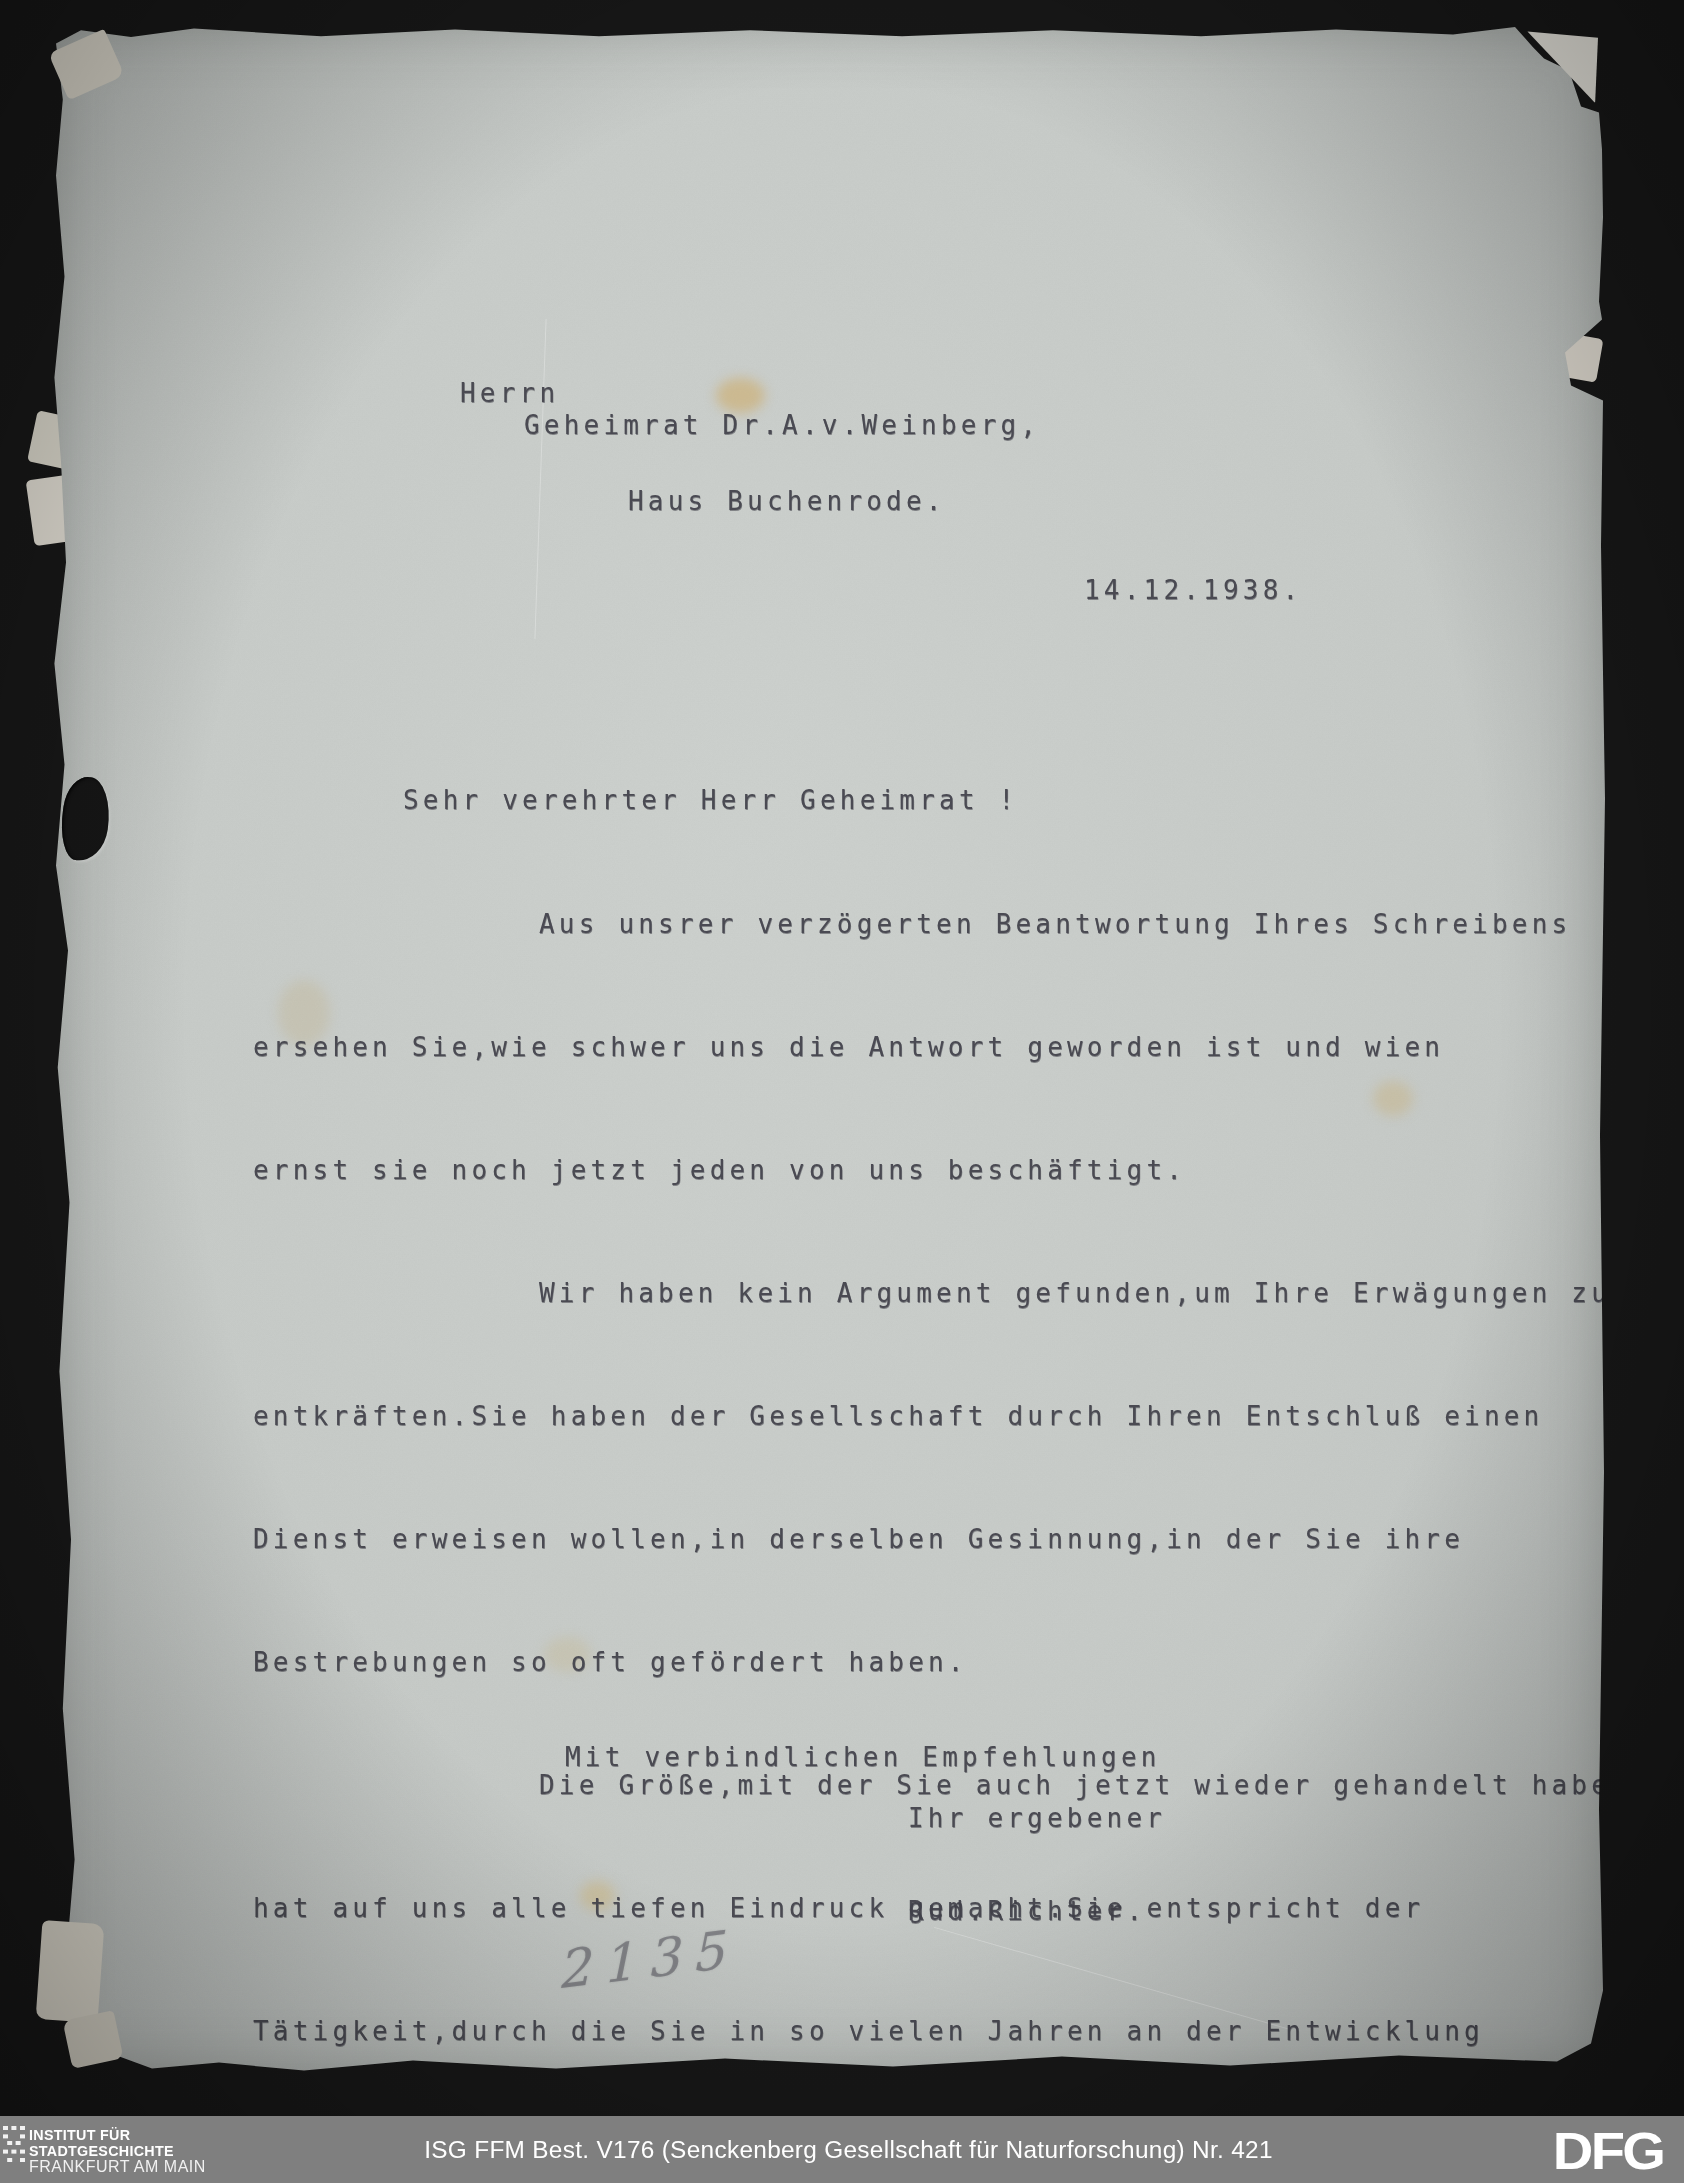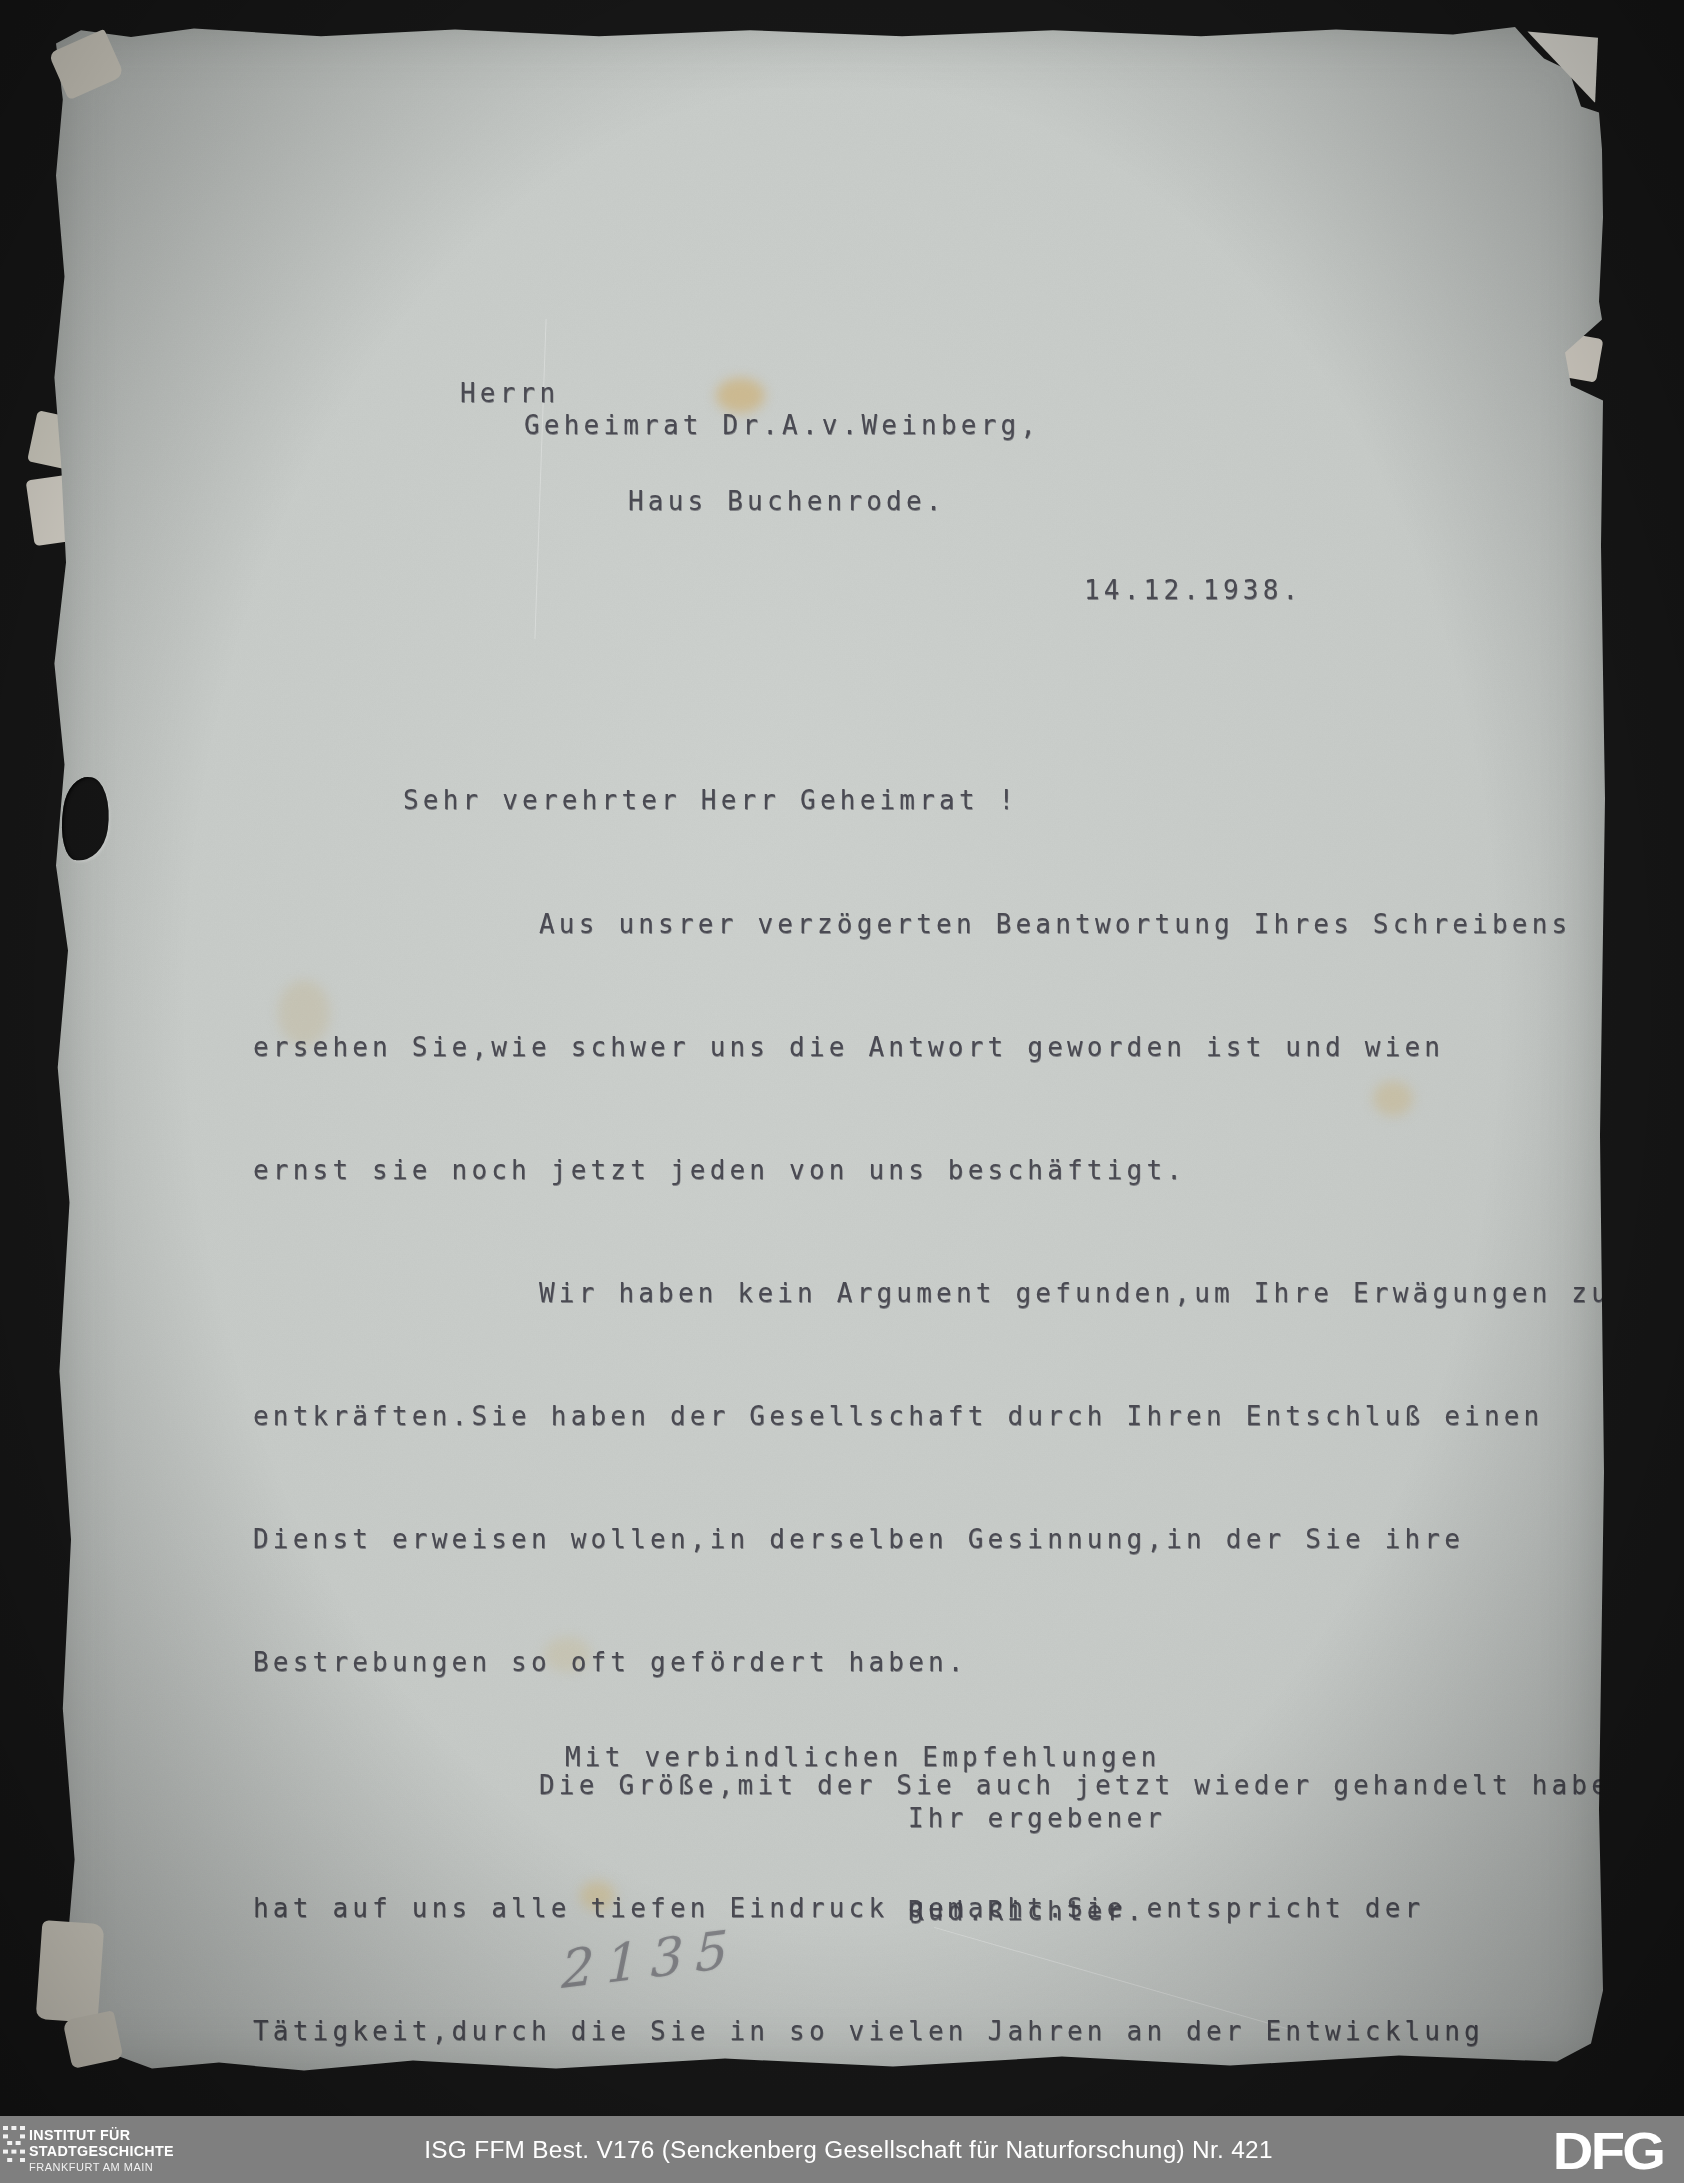--- a/index.html
+++ b/index.html
@@ -72,21 +72,21 @@
     font-family:"Liberation Sans", sans-serif;color:#ffffff;
   }
   .isg-logo{
     position:absolute;left:3.4px;top:10px;width:4.2px;height:4.2px;background:#fff;
     box-shadow:8.4px 0 #fff,17px 0 #fff,0 8.4px #fff,17px 8.4px #fff,4.2px 15px #fff,
       12.6px 15px #fff,0 23.6px #fff,8.4px 23.6px #fff,17px 23.6px #fff,4.2px 32px #fff,17px 32px #fff;
     opacity:.9;
   }
   .inst{position:absolute;left:29px;top:11px;line-height:16px;}
   .inst .l1,.inst .l2{font-weight:bold;font-size:14.3px;letter-spacing:0.3px;}
-  .inst .l3{font-size:11px;letter-spacing:0.5px;color:#f1f1f1;}
+  .inst .l3{font-size:16px;letter-spacing:0.5px;color:#f1f1f1;}
   .ref{
     position:absolute;left:12px;right:0;top:20px;text-align:center;
     font-size:24.4px;letter-spacing:0.3px;
   }
   .dfg{
     position:absolute;right:22px;top:5px;
     font-size:52px;font-weight:900;letter-spacing:-2.5px;
     transform:scaleX(1.08);transform-origin:right center;
   }
 </style>

